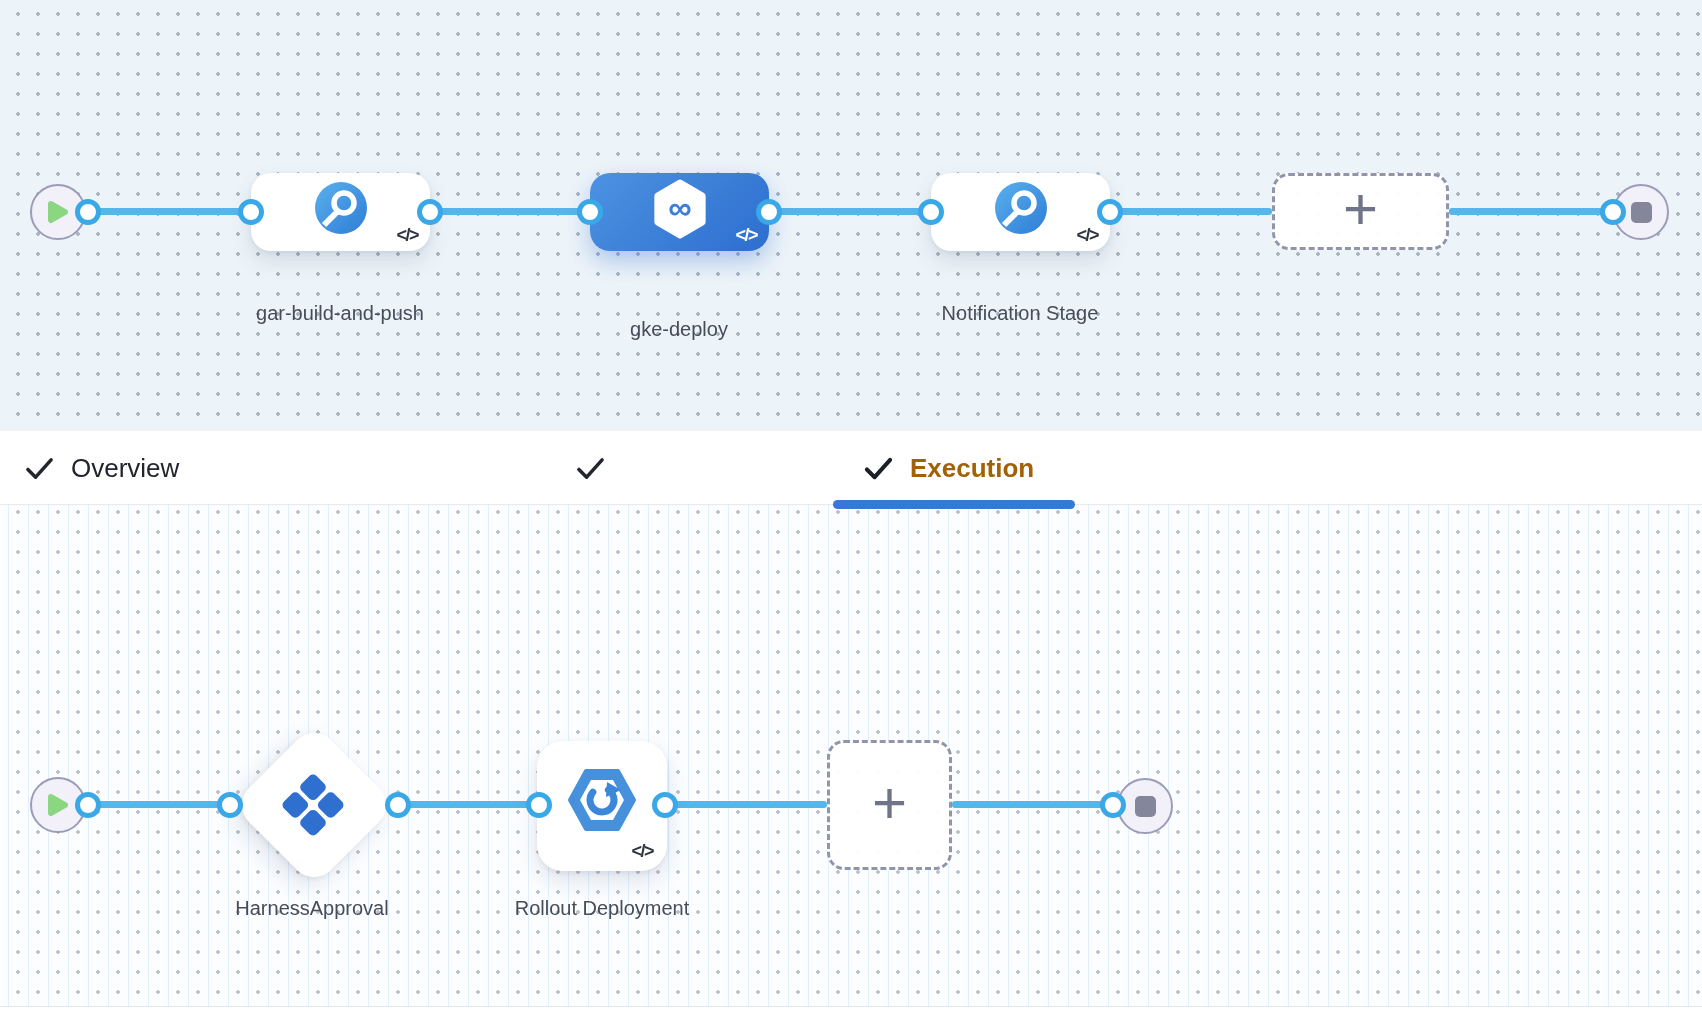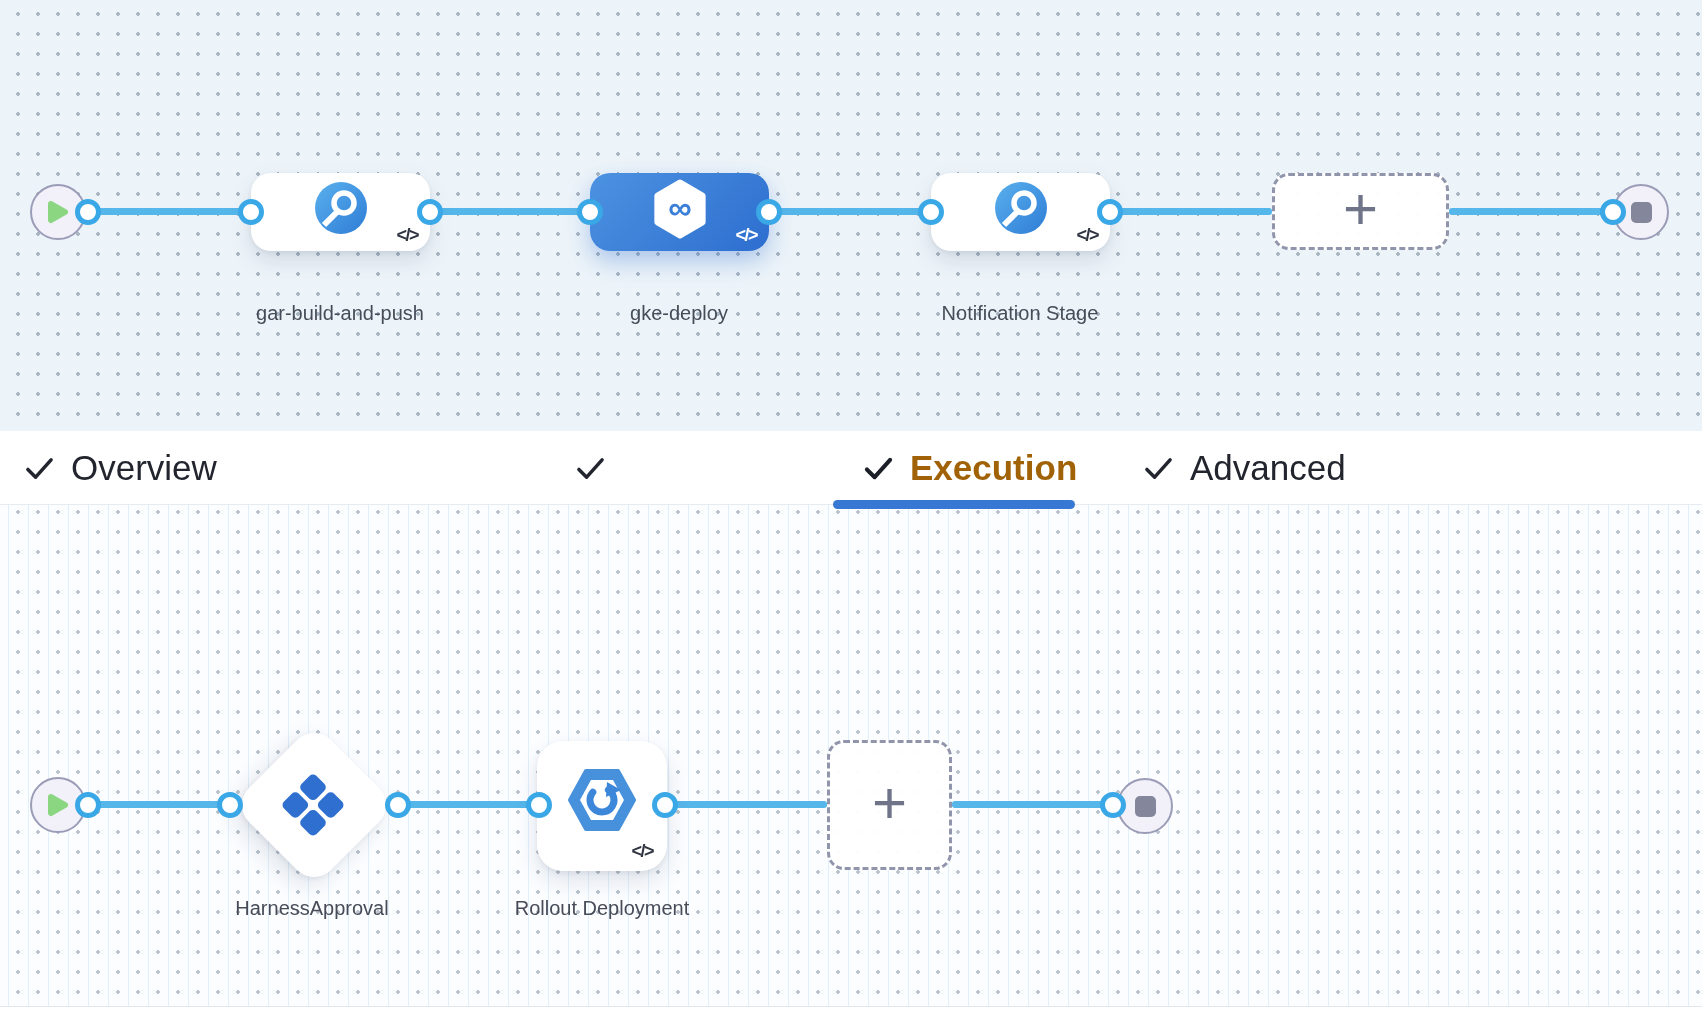--- a/index.html
+++ b/index.html
@@ -77,21 +77,21 @@
     font-size:20px;line-height:40px;color:#474c58;
     overflow-wrap:anywhere;
   }
   
   #tabbar{
     position:relative;width:1702px;height:74px;background:#fff;
     border-bottom:1px solid #e7eaee;box-sizing:border-box;z-index:5;
   }
   .tab{
     position:absolute;top:0;height:74px;display:flex;align-items:center;gap:17px;
-    font-size:35px;color:#22252d;cursor:pointer;
+    font-size:26px;color:#22252d;cursor:pointer;
   }
   .tab.active{font-weight:700;color:#a16207;}
   .tab .chk{width:29px;height:29px;flex:0 0 auto;}
   #tab-underline{
     position:absolute;left:833px;bottom:-5px;width:242px;height:9px;
     border-radius:5px;background:#3678d3;
   }
   
   #footer-strip{
     position:absolute;left:0;top:501px;width:1702px;height:22px;
@@ -165,47 +165,41 @@
   <div class="pt" style="left:75px;top:199px"></div>
   <div class="pt" style="left:238px;top:199px"></div>
   <div class="pt" style="left:417px;top:199px"></div>
   <div class="pt" style="left:577px;top:199px"></div>
   <div class="pt" style="left:756px;top:199px"></div>
   <div class="pt" style="left:918px;top:199px"></div>
   <div class="pt" style="left:1097px;top:199px"></div>
   <div class="pt" style="left:1600px;top:199px"></div>
 
   <div class="nlabel" style="left:230px;top:293px">gar-build-and-push</div>
-  <div class="nlabel" style="left:569px;top:293px">gke-deploy</div>
+  <div class="nlabel" style="left:569px;top:309px">gke-deploy</div>
   <div class="nlabel" style="left:910px;top:293px">Notification Stage</div>
 </div>
 
 <div id="tabbar">
   <div class="tab" style="left:25px">
     <svg class="chk" viewBox="0 0 30 30">
         <path d="M3 16 L11 24 L27 6" fill="none" stroke="#22252d" stroke-width="3.6" stroke-linecap="round" stroke-linejoin="round"></path>
       </svg>
     <span>Overview</span>
   </div>
   <div class="tab" style="left:576px">
     <svg class="chk" viewBox="0 0 30 30">
         <path d="M3 16 L11 24 L27 6" fill="none" stroke="#22252d" stroke-width="3.6" stroke-linecap="round" stroke-linejoin="round"></path>
       </svg>
   </div>
   <div class="tab active" style="left:864px">
     <svg class="chk" viewBox="0 0 30 30">
         <path d="M3 16 L11 24 L27 6" fill="none" stroke="#1c1f27" stroke-width="4.2" stroke-linecap="round" stroke-linejoin="round"></path>
       </svg>
     <span>Execution</span>
-  </div>
-  <div class="tab" style="left:1144px">
-    <svg class="chk" viewBox="0 0 30 30">
-        <path d="M3 16 L11 24 L27 6" fill="none" stroke="#22252d" stroke-width="3.6" stroke-linecap="round" stroke-linejoin="round"></path>
-      </svg>
-    <span>Advanced</span>
   </div>
   <div id="tab-underline"></div>
 </div>
 
 <div class="canvas" id="canvas-bottom">
 
   <div class="link" style="left:88px;top:296px;width:142px"></div>
   <div class="link" style="left:398px;top:296px;width:141px"></div>
   <div class="link" style="left:665px;top:296px;width:162px"></div>
   <div class="link" style="left:952px;top:296px;width:161px"></div>

